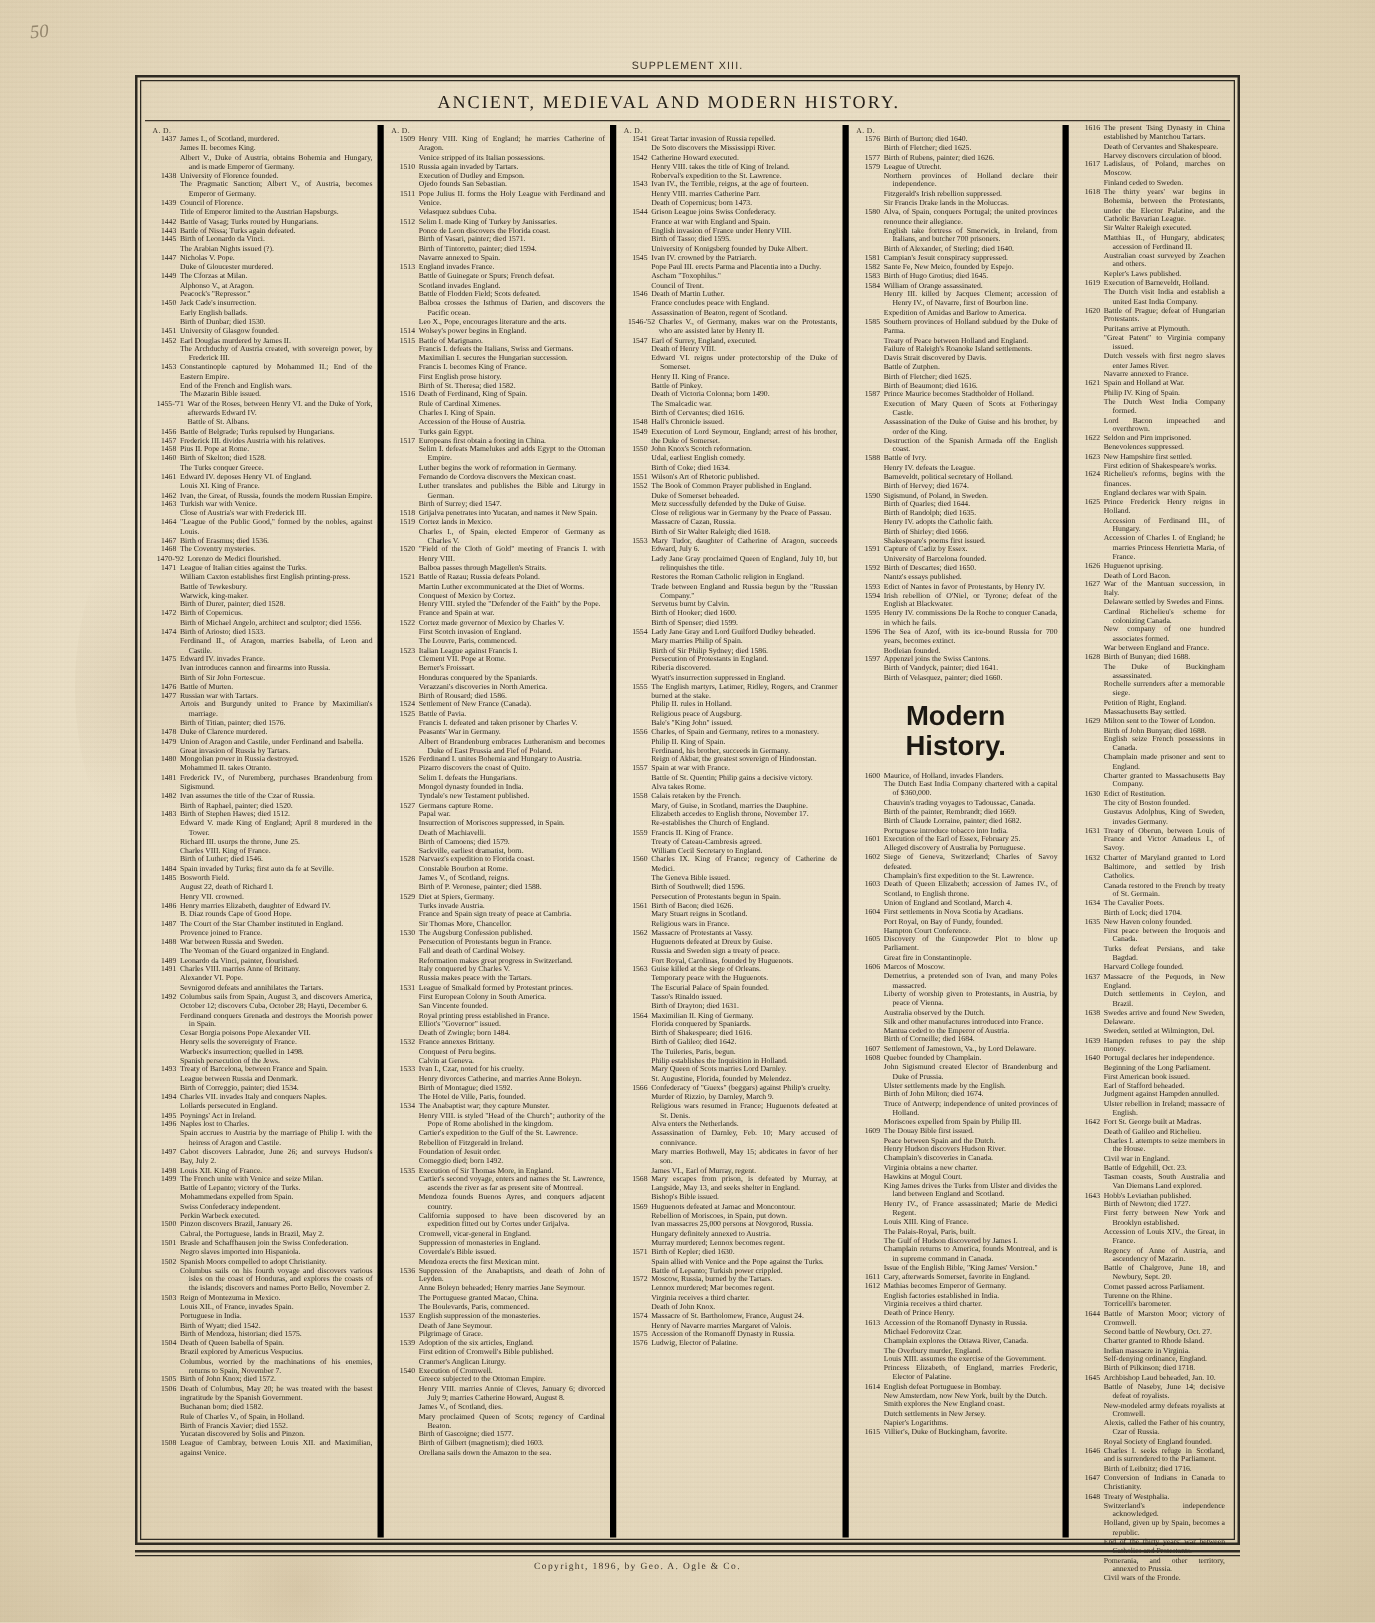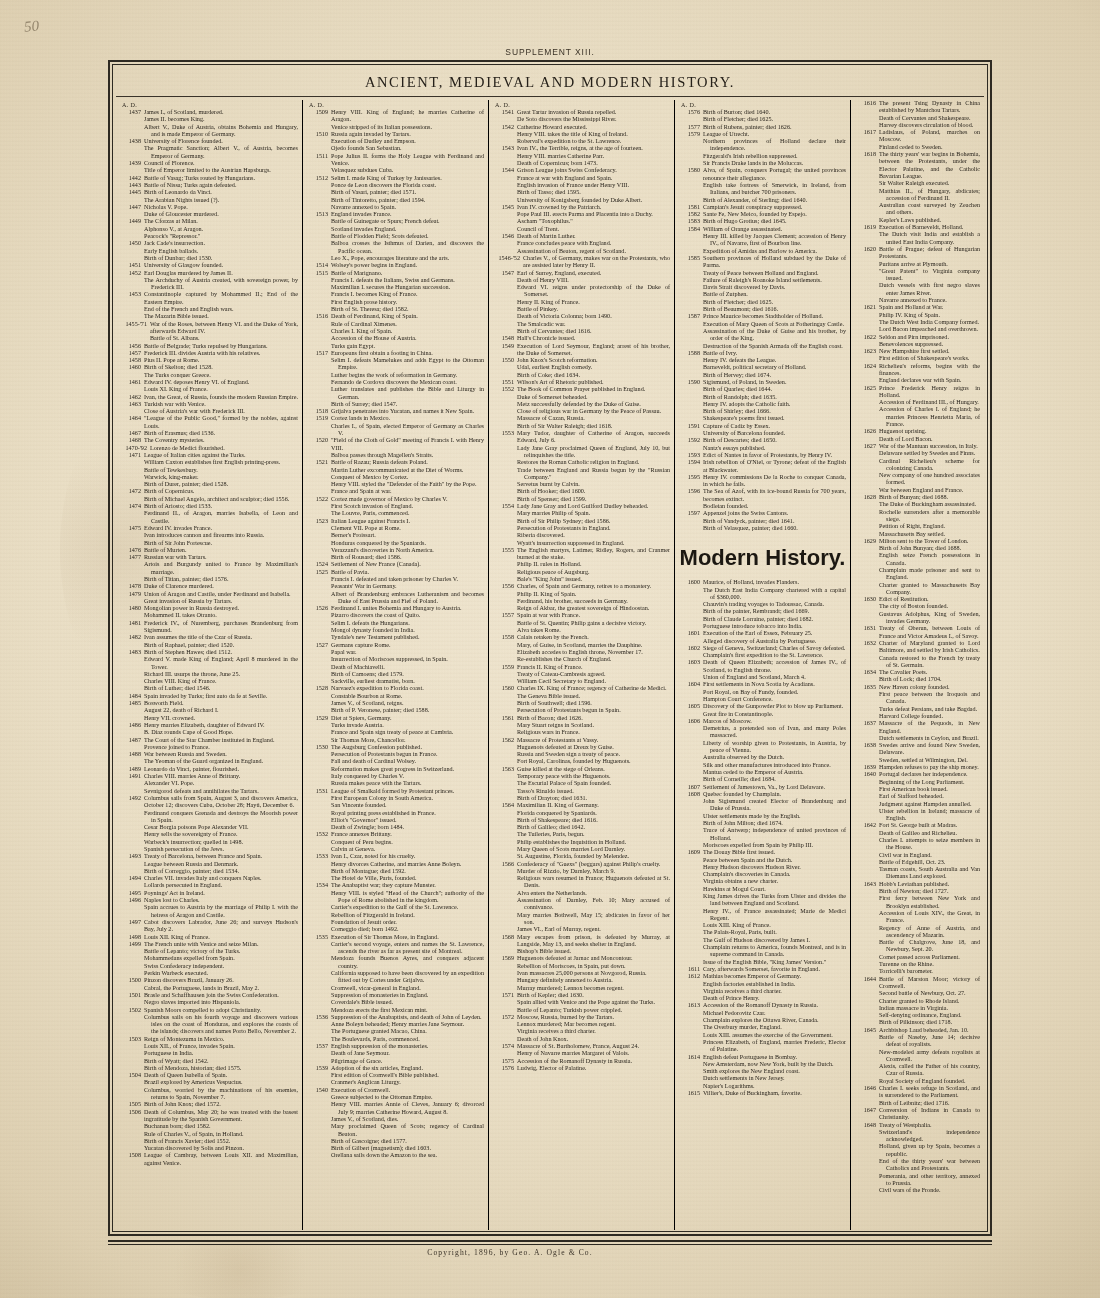--- a/index.html
+++ b/index.html
@@ -41,21 +41,21 @@
     border:2.5px solid #2e2a22;
     box-sizing:border-box;
   }
   .frame-inner{
     position:absolute;left:112px;top:64px;
     width:876px;height:1168px;
     border:1px solid #2e2a22;
     box-sizing:border-box;
   }
   .title-wrap{
-    position:absolute;left:113px;top:65px;width:874px;
+    position:absolute;left:98px;top:65px;width:874px;
     text-align:center;
   }
   .main-title{
     font-family:"Liberation Serif",serif;
     font-size:14.5px;letter-spacing:1.6px;color:#26211a;
     padding-top:9px;padding-bottom:7px;
     font-weight:400;
   }
   .rule{
     position:absolute;left:116px;top:96px;width:868px;
@@ -64,21 +64,21 @@
   .cols{
     position:absolute;left:116px;top:100px;width:868px;height:1130px;
     display:flex;
     box-sizing:border-box;
   }
   .col{
     box-sizing:border-box;
     padding:0 4px 0 4px;
     position:relative;
   }
-  .col + .col{border-left:1px solid #000000;}
+  .col + .col{border-left:5px solid #000000;}
   .c1{width:186px;}
   .c2{width:186px;}
   .c3{width:186px;}
   .c4{width:176px;}
   .c5{width:134px;}
 
   .ad{
     font-size:6.1px;letter-spacing:.35px;color:#2f2920;
     margin:2px 0 1px 2px;
     font-family:"Liberation Serif",serif;

